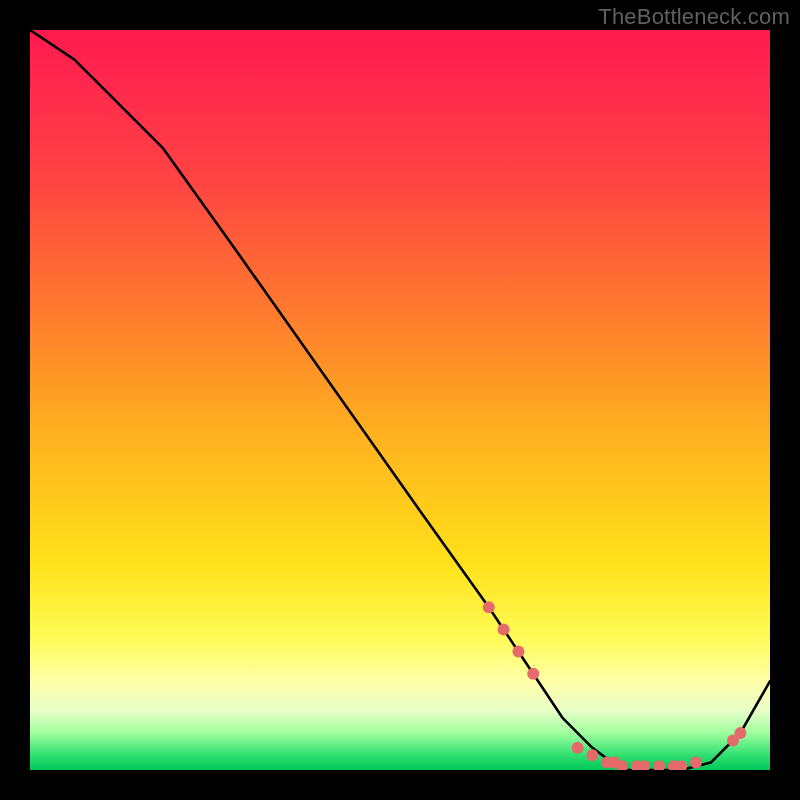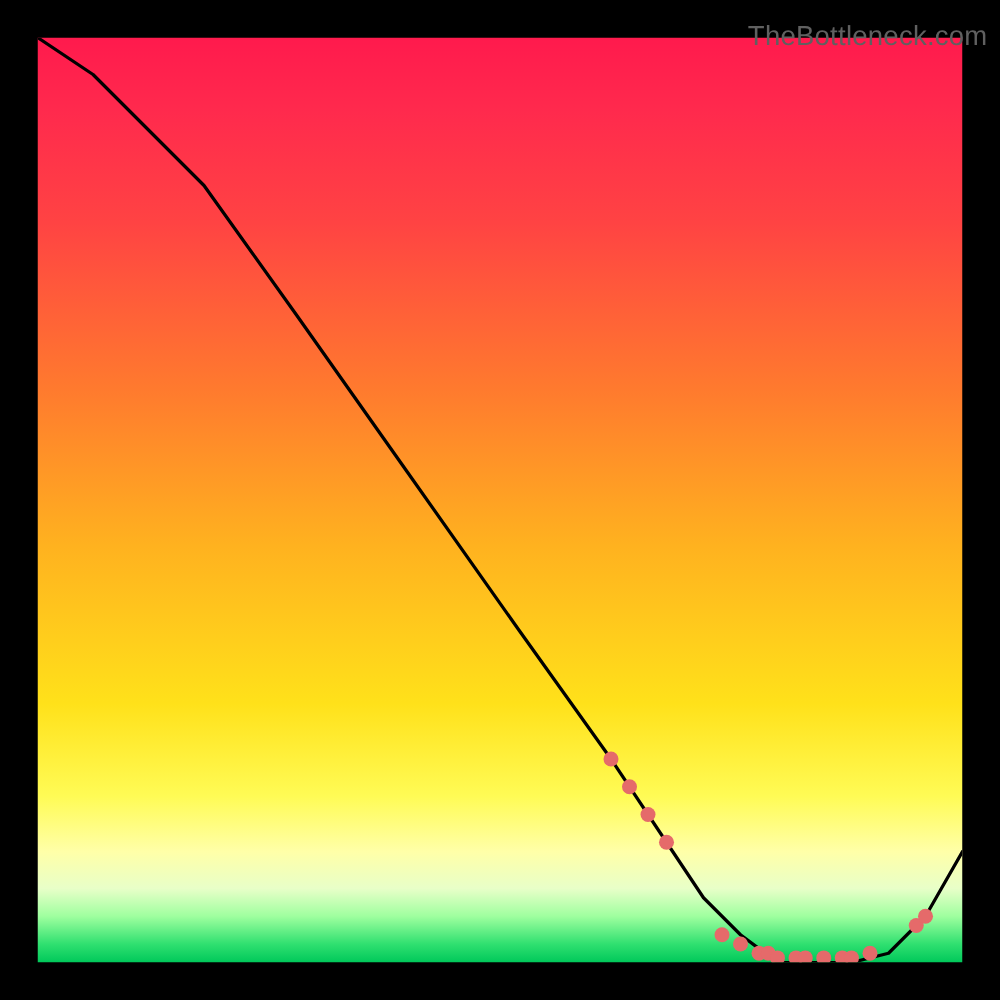--- a/index.html
+++ b/index.html
@@ -12,21 +12,21 @@
     font-family: Arial, Helvetica, sans-serif;
   }
   .frame {
     position: relative;
     width: 800px;
     height: 800px;
     background: #000;
   }
   .attribution {
     position: absolute;
-    top: 16px;
+    top: 4px;
     right: 10px;
     color: #606060;
     font-size: 22px;
     font-weight: 500;
     letter-spacing: 0.2px;
     z-index: 20;
   }
   .plot-area {
     position: absolute;
     left: 30px;

